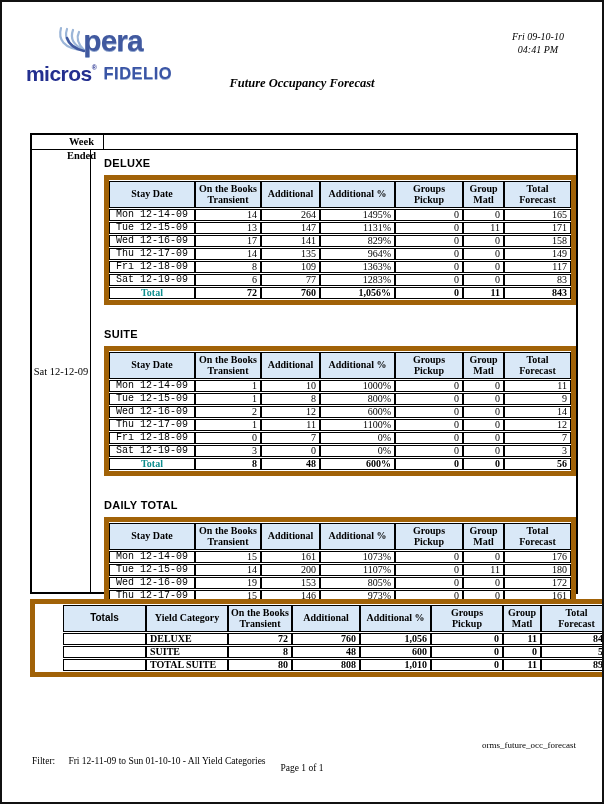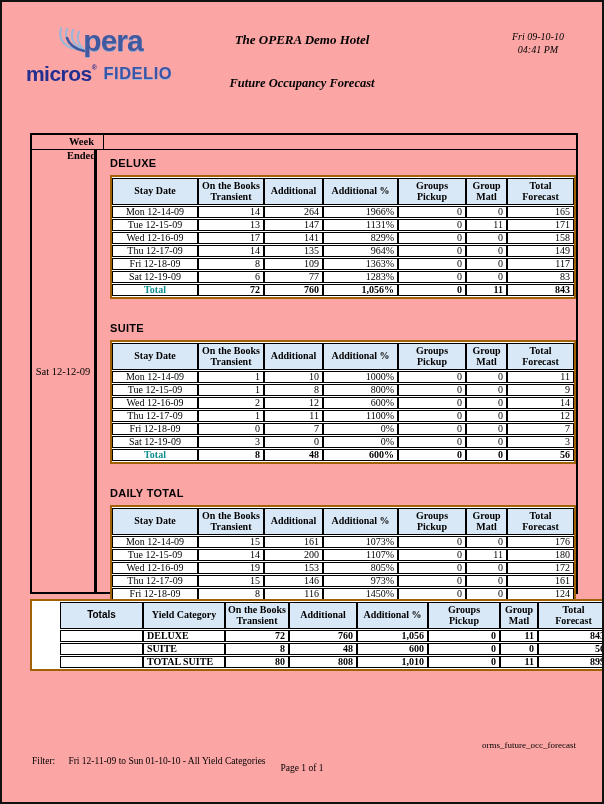--- a/index.html
+++ b/index.html
@@ -1,18 +1,18 @@
 <!DOCTYPE html>
 <html><head>
 <meta charset="utf-8">
 <style>
   * { margin:0; padding:0; box-sizing:border-box; }
   html,body { background:#e8e8e8; }
   .page {
-    position:relative; width:604px; height:804px; background:#fca5a5;
+    position:relative; width:604px; height:804px; background:#ffffff;
     border:2px solid #111; overflow:hidden;
     font-family:"Liberation Serif","DejaVu Serif",serif; color:#000;
   }
   
   .logo { position:absolute; left:26px; top:22px; width:142px; text-align:center; }
   .logo-top { display:flex; align-items:center; justify-content:center; }
   .fan { margin-right:-4px; }
   .pera { font-family:"Liberation Sans",sans-serif; font-weight:bold; font-size:30px;
           color:#41599f; letter-spacing:-1px; line-height:30px; text-shadow:0 1px 0 #8fa5cf; }
   .logo-bottom { margin-top:5px; display:flex; align-items:center; justify-content:center; }
@@ -28,34 +28,34 @@
                   font-size:12.5px; font-weight:bold; font-style:italic; }
   .datetime { position:absolute; right:18px; top:28px; width:92px; text-align:center;
               font-style:italic; font-size:10px; line-height:13px; }
   
   .main-outer { position:absolute; left:28px; top:131px; width:548px; height:461px;
                 border:2px solid #000; }
   .we-row { height:15px; display:flex; border-bottom:1px solid #000; }
   .we-label { width:72px; border-right:1px solid #000; font-weight:bold; font-size:10.5px;
               text-align:center; line-height:14px;padding-left:28px; }
   .main-body { display:flex; height:443px; }
-  .we-col { width:72px; border-right:3px solid #000000; display:flex; align-items:center;
+  .we-col { width:72px; border-right:1px solid #000000; display:flex; align-items:center;
             justify-content:center; font-size:10.5px; }
   .content { flex:1; padding:7px 0 0 13px; }
   .sec-title { font-family:"Liberation Sans",sans-serif; font-weight:bold; font-size:11px;
                letter-spacing:0.3px; margin-bottom:6px; }
   .gap-top { margin-top:23px; }
   
   table.rpt { table-layout:fixed; width:462px; border-collapse:separate; border-spacing:0 1px;
-              border:2px solid #a16207; background:#fff; }
+              border:5px solid #a16207; background:#fff; }
   table.rpt th { background:#d9e8f7; border:1px solid #000; font-weight:bold; text-align:center;
                  font-size:10px; line-height:10.5px; padding:2px 1px; overflow:hidden; }
   table.rpt td { border:1px solid #000; font-size:10px; line-height:10px; height:12px;
                  padding:0 3px; overflow:hidden; white-space:nowrap; }
-  td.c { text-align:center; }
+  td.c { text-align:center;font-family:Liberation Mono, monospace; }
   td.n { text-align:right; }
   td.l { text-align:left; }
   tr.total-row td { font-weight:bold; }
   td.total-label { color:#0f8e8e; text-align:center; font-weight:bold; }
   
   .totals-wrap { position:absolute; left:28px; top:597px; }
   table.tot { width:549px;padding-left:28px; }
   table.tot td { font-weight:bold; }
   th.sans-left { font-family:"Liberation Sans",sans-serif; text-align:left; padding-left:6px;
                  font-size:11px; }
@@ -86,21 +86,20 @@
       </span>
       <span class="pera">pera</span>
     </div>
     <div class="logo-bottom">
       <span class="micros"><span>micros</span><span class="reg-mark">®</span></span>
       <span class="logo-divider"></span>
       <span class="fidelio">FIDELIO</span>
     </div>
   </div>
 
-  <div class="hotel-name">The OPERA Demo Hotel</div>
   <div class="report-title">Future Occupancy Forecast</div>
   <div class="datetime">
     <div>Fri 09-10-10</div>
     <div>04:41 PM</div>
   </div>
 
   <div class="main-outer">
     <div class="we-row">
       <div class="we-label">Week Ended</div>
     </div>
@@ -129,21 +128,21 @@
               <th><span>Group</span><br><span>Matl</span></th>
               <th><span>Total</span><br><span>Forecast</span></th>
             </tr>
           </thead>
           <tbody>
 
               <tr>
                 <td class="c">Mon 12-14-09</td>
                 <td class="n">14</td>
                 <td class="n">264</td>
-                <td class="n">1966%</td>
+                <td class="n">1495%</td>
                 <td class="n">0</td>
                 <td class="n">0</td>
                 <td class="n">165</td>
               </tr>
 
               <tr>
                 <td class="c">Tue 12-15-09</td>
                 <td class="n">13</td>
                 <td class="n">147</td>
                 <td class="n">1131%</td>

